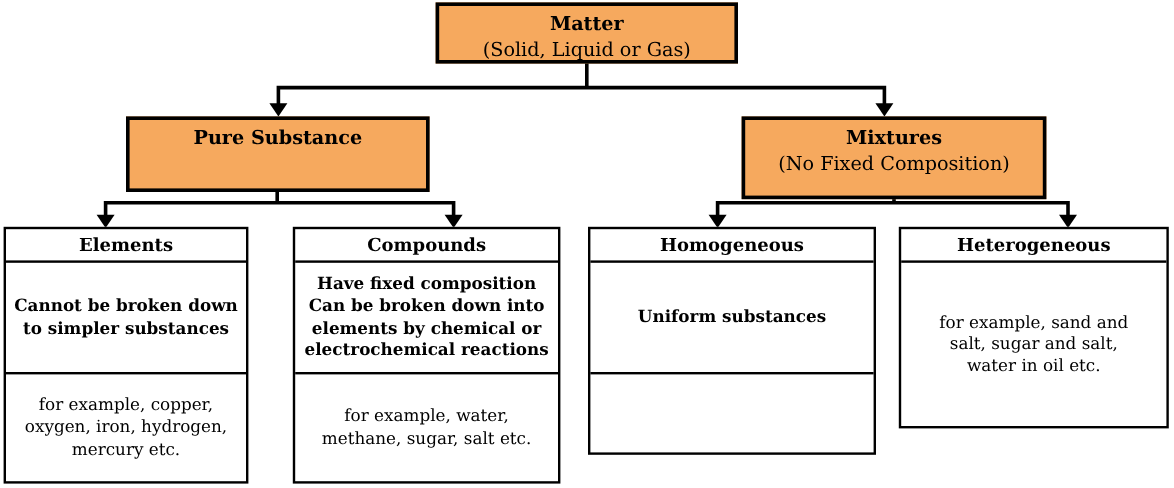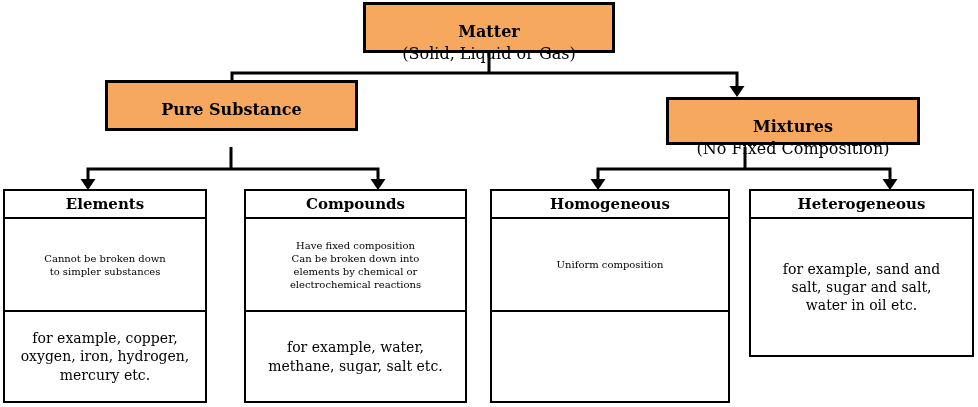--- a/index.html
+++ b/index.html
@@ -17,21 +17,21 @@
     left: 0; top: 0;
     width: 978px; height: 407px;
     pointer-events: none;
   }
   .node {
     position: absolute;
     box-sizing: border-box;
     border: 3px solid #000000;
     background: #F6A95E;
     text-align: center;
-    padding-top: 16px;
+    padding-top: 4px;
     line-height: 1.35;
   }
   .node .node-title { font-weight: bold; font-size: 16px; }
   .node .node-subtitle { font-size: 16px; }
   .leaf {
     position: absolute;
     box-sizing: border-box;
     border: 2.5px solid #000000;
     background: #ffffff;
     display: flex;
@@ -48,42 +48,43 @@
     align-items: center;
     justify-content: center;
   }
   .leaf-desc {
     height: 93px;
     box-sizing: border-box;
     border-bottom: 2.5px solid #000000;
     display: flex;
     align-items: center;
     justify-content: center;
-    font-size: 10px;
+    font-size: 14px;
     line-height: 1.3;
     white-space: pre-line;
     padding: 2px 4px;
+    font-weight: bold;
   }
   .leaf-examples {
     flex: 1;
     display: flex;
     align-items: center;
     justify-content: center;
     font-size: 14px;
     line-height: 1.3;
     white-space: pre-line;
     padding: 2px 2px;
   }
   
   #node-matter        { left: 363px; top: 2px;   width: 252px; height: 51px; }
-  #node-pure          { left: 105px; top: 80px;  width: 253px; height: 51px; }
-  #node-mixtures      { left: 618px; top: 97px;  width: 254px; height: 48px; margin-left: 48px; }
+  #node-pure          { left: 105px; top: 97px;  width: 253px; height: 63px; }
+  #node-mixtures      { left: 618px; top: 97px;  width: 254px; height: 69px; }
   #leaf-elements      { left: 3px;   top: 189px; width: 204px; height: 214px; }
   #leaf-compounds     { left: 244px; top: 189px; width: 223px; height: 214px; justify-content: flex-end; }
-  #leaf-homogeneous   { left: 490px; top: 189px; width: 240px; height: 214px; }
+  #leaf-homogeneous   { left: 490px; top: 189px; width: 240px; height: 190px; }
   #leaf-heterogeneous { left: 749px; top: 189px; width: 225px; height: 168px; }
 </style>
 </head>
 <body>
 
 <div id="canvas">
 
   <svg id="connectors" viewBox="0 0 978 407" xmlns="http://www.w3.org/2000/svg">
 
     <g>
@@ -134,21 +135,21 @@
     <div class="leaf-desc">Have fixed composition
 Can be broken down into
 elements by chemical or
 electrochemical reactions</div>
     <div class="leaf-examples">for example, water,
 methane, sugar, salt etc.</div>
   </div>
 
   <div class="leaf" id="leaf-homogeneous">
     <div class="leaf-title">Homogeneous</div>
-    <div class="leaf-desc">Uniform composition</div>
+    <div class="leaf-desc">Uniform substances</div>
   </div>
 
   <div class="leaf" id="leaf-heterogeneous">
     <div class="leaf-title">Heterogeneous</div>
     <div class="leaf-examples">for example, sand and
 salt, sugar and salt,
 water in oil etc.</div>
   </div>
 
 </div>

